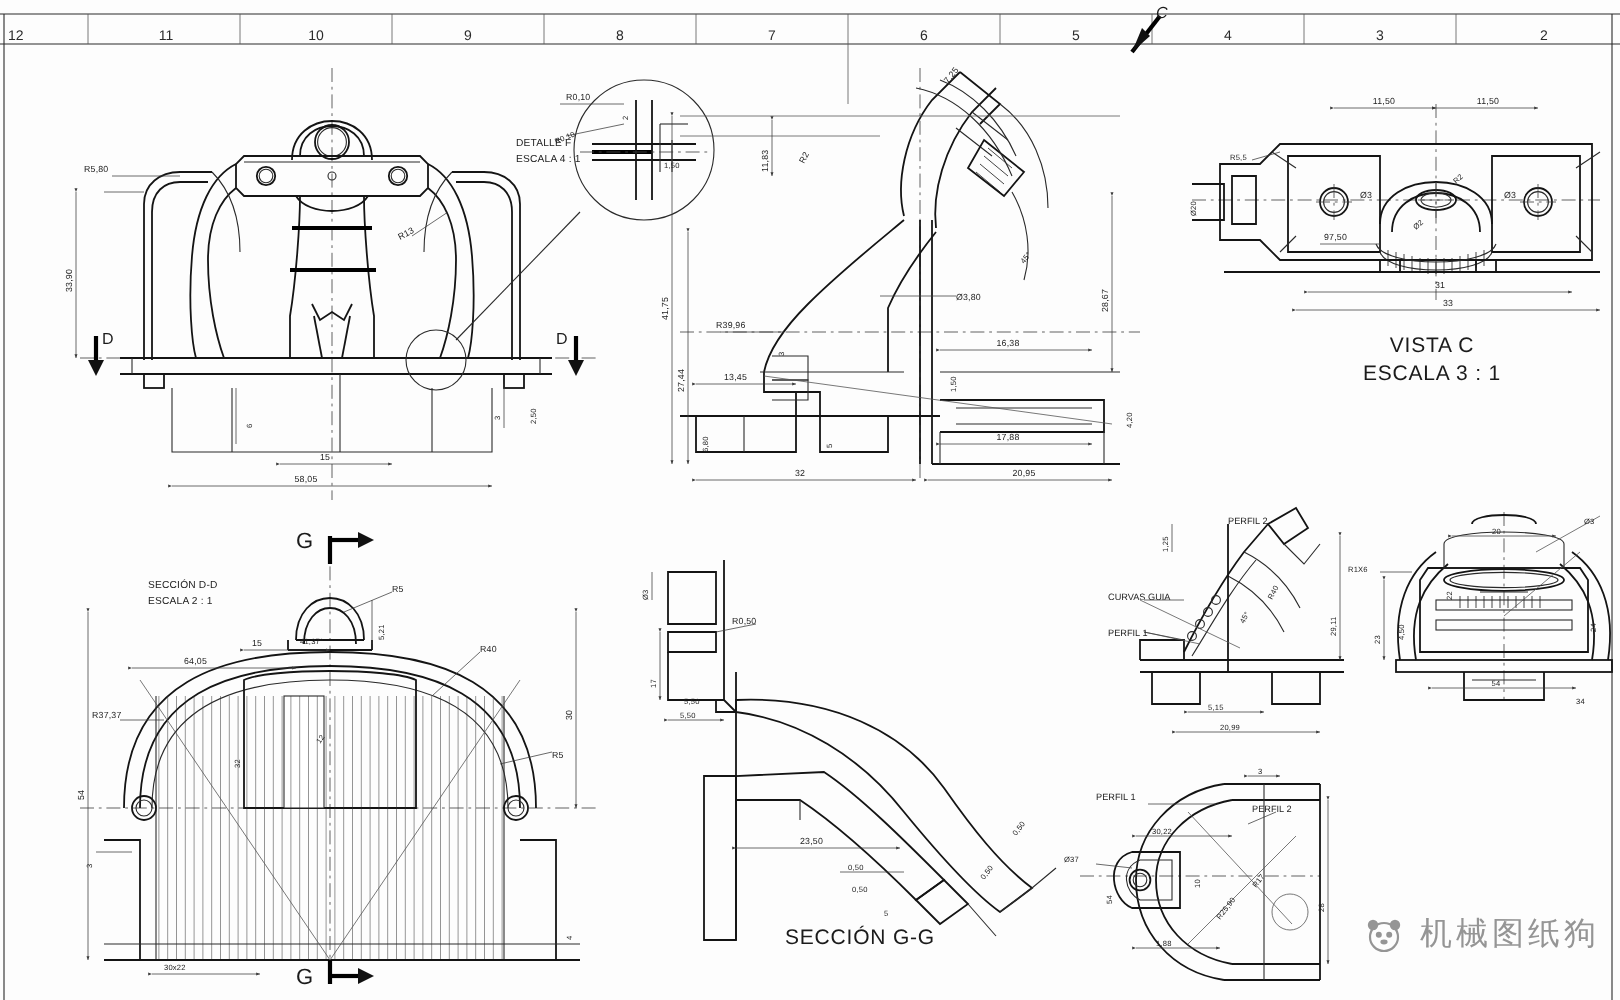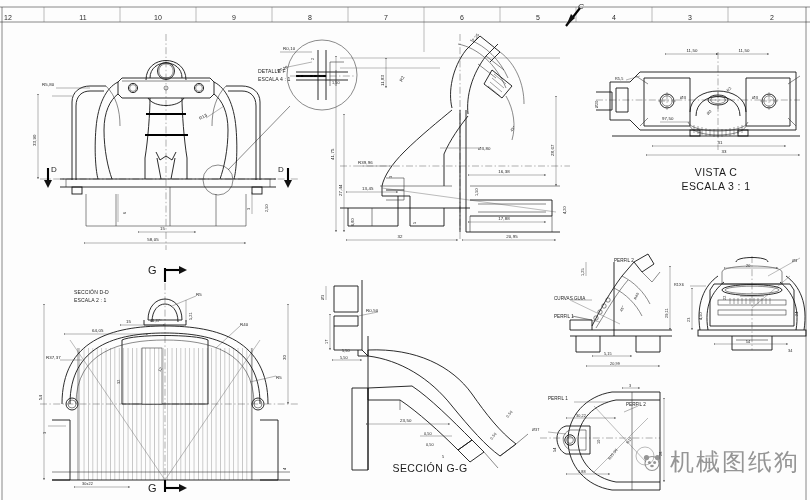--- a/index.html
+++ b/index.html
@@ -22,21 +22,21 @@
   .fillw{fill:#ffffff;}
   .txt{font-family:"Liberation Sans", sans-serif;fill:#232323;font-size:5.1px;letter-spacing:.1px;}
   .txt-s{font-size:4.4px;}
   .txt-xs{font-size:3.8px;}
   .title{font-family:"Liberation Sans", sans-serif;fill:#1b1b1b;font-size:10.5px;letter-spacing:.4px;}
   .zone{font-family:"Liberation Sans", sans-serif;fill:#2a2a2a;font-size:7px;}
   .secmk{font-family:"Liberation Sans", sans-serif;fill:#1b1b1b;font-size:11px;}
   .secmk-s{font-family:"Liberation Sans", sans-serif;fill:#1b1b1b;font-size:8px;}
   .lbl{font-family:"Liberation Sans", sans-serif;fill:#232323;font-size:4.6px;}
   .wm{position:absolute;right:10px;bottom:22px;display:flex;align-items:center;gap:7px;opacity:.72;}
-  .wm-mark{font-family:"DejaVu Sans", sans-serif;font-size:24px;color:#6e6e6e;letter-spacing:2px;white-space:nowrap;}
+  .wm-mark{font-family:"DejaVu Sans", sans-serif;font-size:16px;color:#6e6e6e;letter-spacing:2px;white-space:nowrap;}
   .wm-logo{width:22px;height:22px;position:relative;}
 </style>
 </head>
 <body>
 
 <div id="sheet">
 
 <svg width="810" height="500" viewBox="0 0 810 500">
   <defs>
     <pattern id="h45" width="5" height="5" patternUnits="userSpaceOnUse" patternTransform="rotate(45)">

